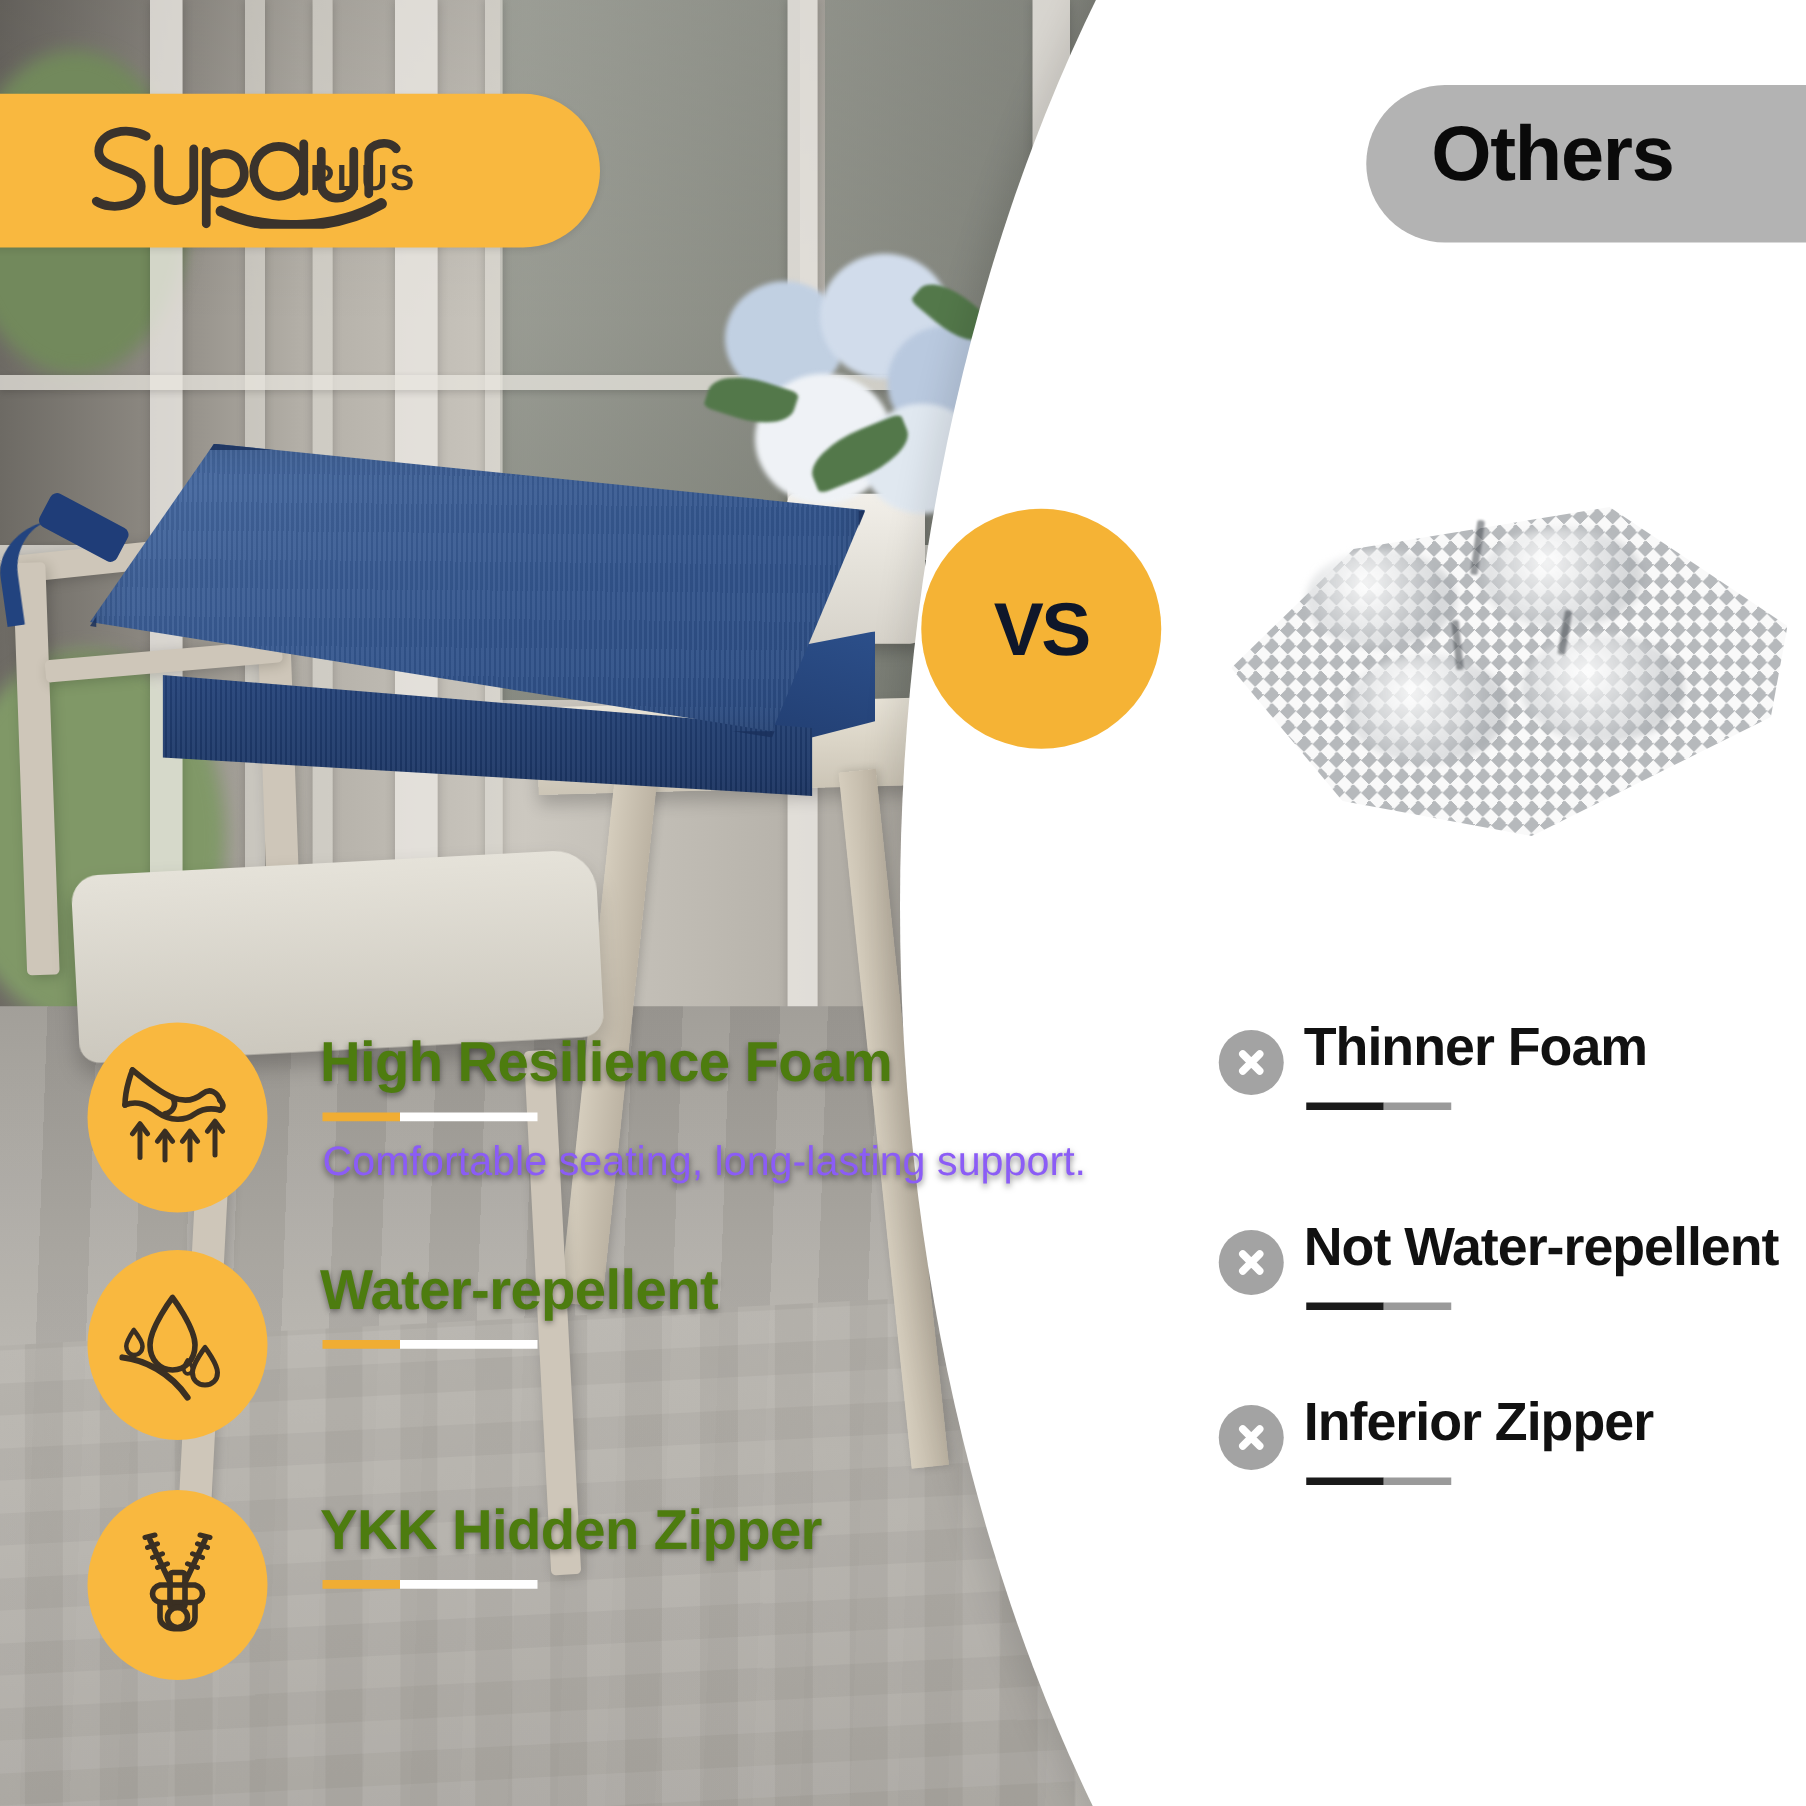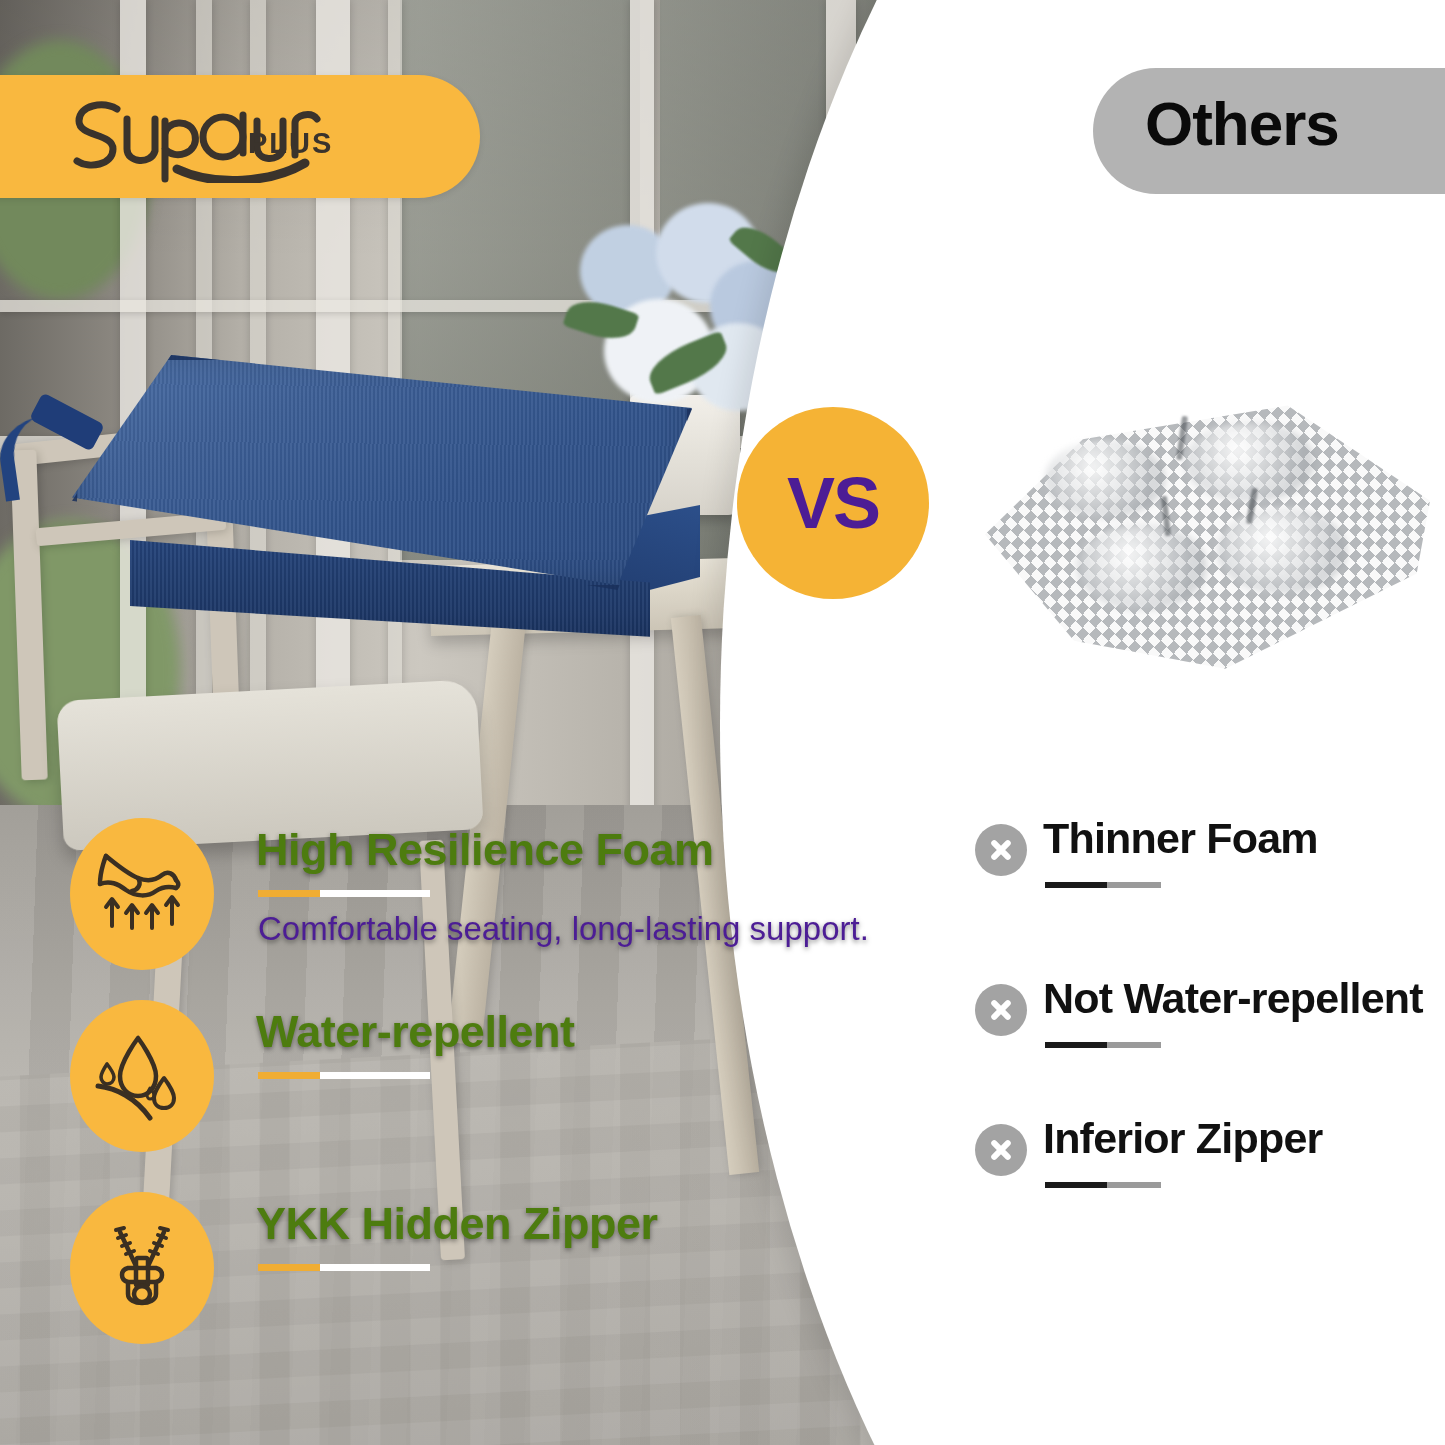--- a/index.html
+++ b/index.html
@@ -150,21 +150,21 @@
     letter-spacing:-1px;
     text-align:left;
   }
 
   
   .vs-badge {
     position:absolute; left:737px; top:407px; width:192px; height:192px;
     border-radius:50%; background:#f5b335;
     display:flex; align-items:center; justify-content:center;
   }
-  .vs-text { font-size:72px; font-weight:bold; color:#4c1d95; letter-spacing:-2px; }
+  .vs-text { font-size:60px; font-weight:bold; color:#0f172a; letter-spacing:-2px; }
 
   
   .other-cushion { position:absolute; left:985px; top:400px; width:445px; height:280px; }
   .oc-body {
     position:absolute; inset:0;
     background:
       repeating-conic-gradient(from 45deg at 50% 50%, #ffffff 0% 25%, #b9bcbf 0% 50%);
     background-size:13px 13px;
     clip-path:polygon(22% 14%, 68% 2%, 100% 36%, 97% 62%, 54% 96%, 20% 86%, 0% 48%);
     border-radius:18px;
@@ -189,21 +189,21 @@
     position:absolute; left:186px; top:6px;
     font-size:45px; font-weight:bold; color:#4d7c0f;
     text-shadow:0 2px 5px rgba(0,0,0,0.45);
     letter-spacing:-0.5px; white-space:nowrap;
   }
   .f-rule { position:absolute; left:188px; top:72px; width:172px; height:7px; display:flex; }
   .f-rule .a { width:62px; background:#f0ad33; }
   .f-rule .b { flex:1; background:#ffffff; }
   .f-sub {
     position:absolute; left:188px; top:92px;
-    font-size:33px; color:#4c1d95; font-weight:normal;
+    font-size:33px; color:#8b5cf6; font-weight:normal;
     text-shadow:0 2px 5px rgba(0,0,0,0.5); white-space:nowrap;
   }
 
   
   .con { position:absolute; left:975px; width:470px; height:130px; }
   .c-icon {
     position:absolute; left:0; top:12px; width:52px; height:52px;
     border-radius:50%; background:#a3a3a3;
     display:flex; align-items:center; justify-content:center;
   }

